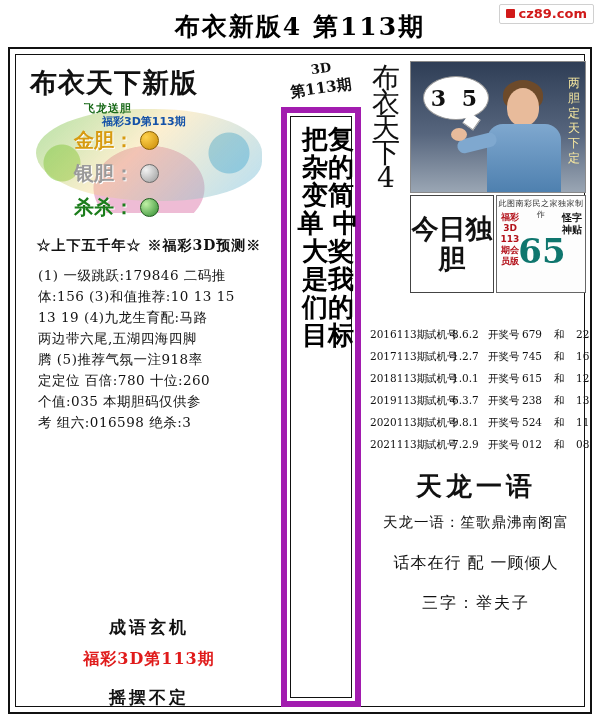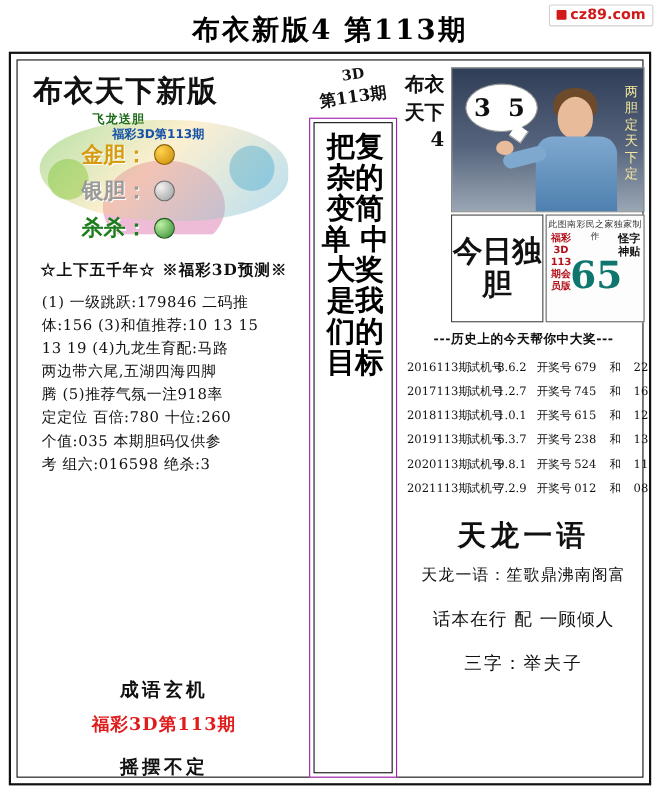--- a/index.html
+++ b/index.html
@@ -135,21 +135,21 @@
     transform:rotate(-8deg);
   }
   .mid-issue{
     position:absolute;left:0;top:18px;width:86px;text-align:center;
     font-family:"DejaVu Serif","Liberation Serif",serif;
     font-size:15px;font-weight:bold;color:#111;
     transform:rotate(-8deg);
   }
   .vbanner{
     position:absolute;left:3px;top:46px;width:80px;height:600px;
-    border:1px solid #a21caf;background:#fff;
+    border:6px solid #a21caf;background:#fff;
     box-sizing:border-box;
   }
   .vbanner .inner{
     position:absolute;left:3px;top:3px;right:3px;bottom:3px;
     border:1px solid #111;
   }
   .vtext{
     position:absolute;left:0;top:8px;width:74px;
     text-align:center;
     font-family:"DejaVu Serif","Liberation Serif",serif;
@@ -157,21 +157,21 @@
     line-height:28px;
     word-break:break-all;
   }
   
   .col-right{
     position:absolute;left:352px;top:6px;width:216px;height:648px;
   }
   .buyi4-title{
     position:absolute;left:0;top:4px;width:36px;
     font-family:"DejaVu Serif","Liberation Serif",serif;
-    font-size:18px;font-weight:bold;color:#111;text-align:right;line-height:25px;
+    font-size:28px;font-weight:normal;color:#111;text-align:center;line-height:25px;
   }
   .photo{
     position:absolute;left:42px;top:0;width:174px;height:130px;
     border:1px solid #8a8a8a;overflow:hidden;
     background:linear-gradient(180deg,#2f3e56 0%,#56657d 55%,#9aa6b4 100%);
   }
   .bubble{
     position:absolute;left:12px;top:14px;width:64px;height:42px;
     background:#fff;border:1px solid #999;border-radius:50%;
     font-family:"DejaVu Serif","Liberation Serif",serif;
@@ -353,21 +353,20 @@
         <div class="dudan-text">今日独胆</div>
       </div>
 
       <div class="stamp">
         <div class="stamp-top">此图南彩民之家独家制作</div>
         <div class="stamp-left">福彩3D 113 期会员版</div>
         <div class="stamp-right">怪字神贴</div>
         <div class="stamp-num">65</div>
       </div>
 
-      <div class="award-line">---历史上的今天帮你中大奖---</div>
 
       <div class="history">
         <div class="row">
           <span class="c1">2016113期</span><span class="c2">试机号</span><span class="c3">8.6.2</span><span class="c4">开奖号</span><span class="c5">679</span><span class="c6">和</span><span>22</span>
         </div>
         <div class="row">
           <span class="c1">2017113期</span><span class="c2">试机号</span><span class="c3">1.2.7</span><span class="c4">开奖号</span><span class="c5">745</span><span class="c6">和</span><span>16</span>
         </div>
         <div class="row">
           <span class="c1">2018113期</span><span class="c2">试机号</span><span class="c3">1.0.1</span><span class="c4">开奖号</span><span class="c5">615</span><span class="c6">和</span><span>12</span>

